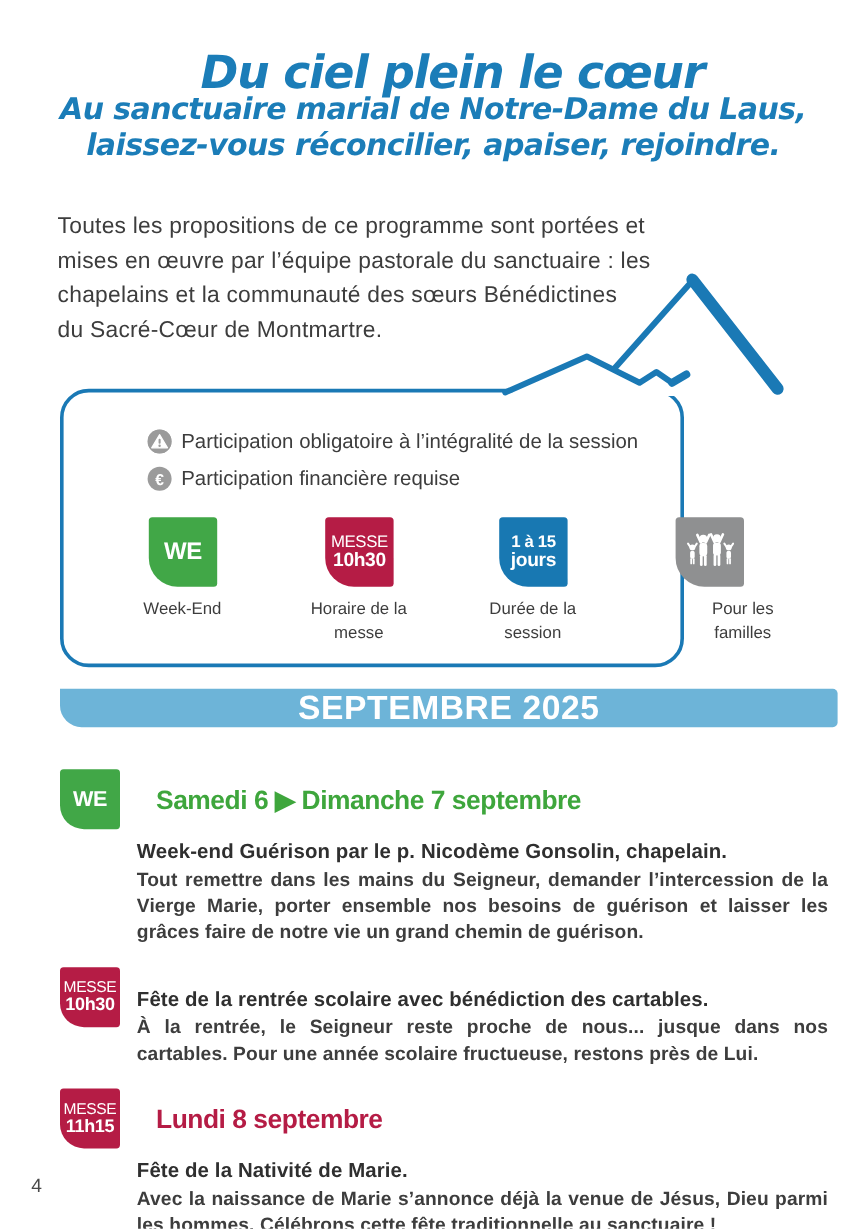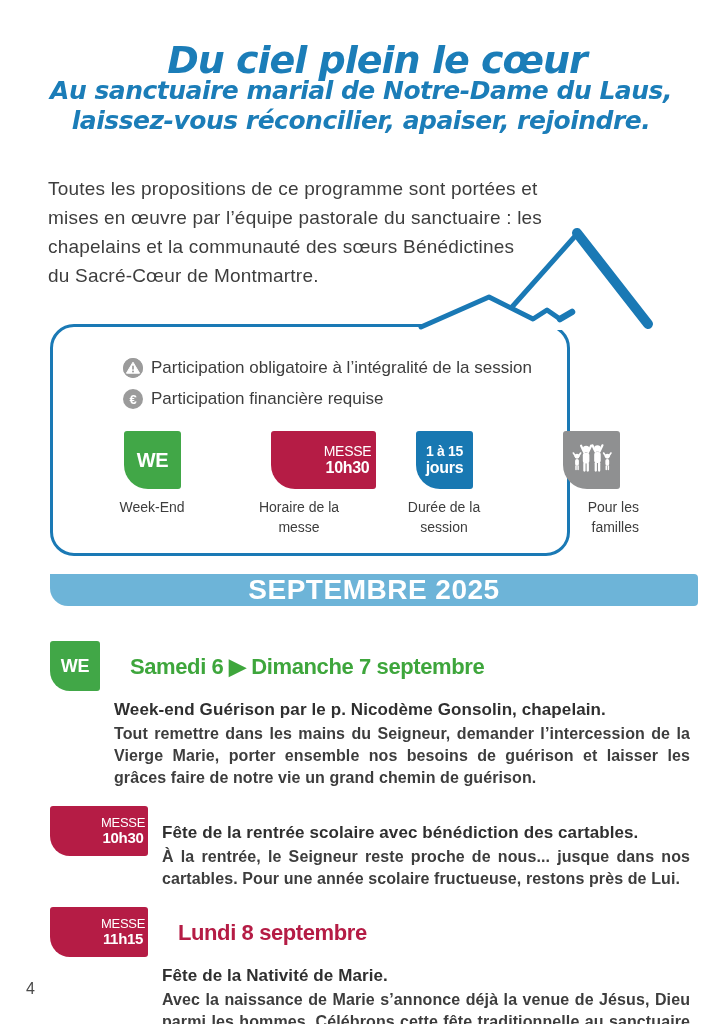--- a/index.html
+++ b/index.html
@@ -49,21 +49,21 @@
     border-radius:3px 3px 3px 24px;color:#ffffff;
     display:flex;flex-direction:column;align-items:center;justify-content:center;
     text-align:center;
   }
   .lbadge span{display:block;}
   .lbadge span:empty{display:none;}
   .lbadge .l1{font-size:14px;font-weight:400;line-height:15px;letter-spacing:-0.3px;}
   .lbadge .l2{font-size:16px;font-weight:bold;line-height:17px;letter-spacing:-0.3px;}
   .lbadge.single .l1{font-size:20px;font-weight:bold;}
   .bg-green{background:#41a747;}
-  .bg-crimson{background:#b51c45;padding-left:48px;}
+  .bg-crimson{background:#b51c45;}
   .bg-blue{background:#1878b2;}
   .bg-gray{background:#8f9091;}
   .llabel{
     position:absolute;top:170px;width:96px;text-align:center;
     font-size:14px;line-height:20px;color:#3d3d3d;
   }
 
   
   .banner{
     position:absolute;left:50px;top:574px;width:648px;height:32px;
@@ -188,21 +188,21 @@
           <rect x="36.7" y="17" width="4.2" height="7.5" rx="2"></rect>
           <rect x="36.9" y="24" width="1.6" height="5.5" rx="0.8"></rect>
           <rect x="39.2" y="24" width="1.6" height="5.5" rx="0.8"></rect>
         </svg>
       </span>
     </div>
 
     <div class="llabel" style="left:51px;">Week-End</div>
     <div class="llabel" style="left:343px;">Durée de la session</div>
     <div class="llabel" style="left:198px;">Horaire de la messe</div>
-    <div class="llabel" style="left:490px;text-align:right;">Pour les familles</div>
+    <div class="llabel" style="left:518px;">Pour les familles</div>
   </div>
 
   <svg class="mountain" width="722" height="1024" viewBox="0 0 722 1024">
     <rect x="427" y="314" width="219" height="16" fill="#ffffff"></rect>
     <path d="M421 327 L489 297 L533 319 L547 310 L560 319" fill="none" stroke="#1a79b5" stroke-width="5" stroke-linecap="round" stroke-linejoin="round"></path>
     <path d="M560 319 L572 312" fill="none" stroke="#1a79b5" stroke-width="6.5" stroke-linecap="round"></path>
     <path d="M512 307 L577 234" fill="none" stroke="#1a79b5" stroke-width="5" stroke-linecap="round"></path>
     <path d="M577 233 L648 324" fill="none" stroke="#1a79b5" stroke-width="10" stroke-linecap="round"></path>
   </svg>
 

